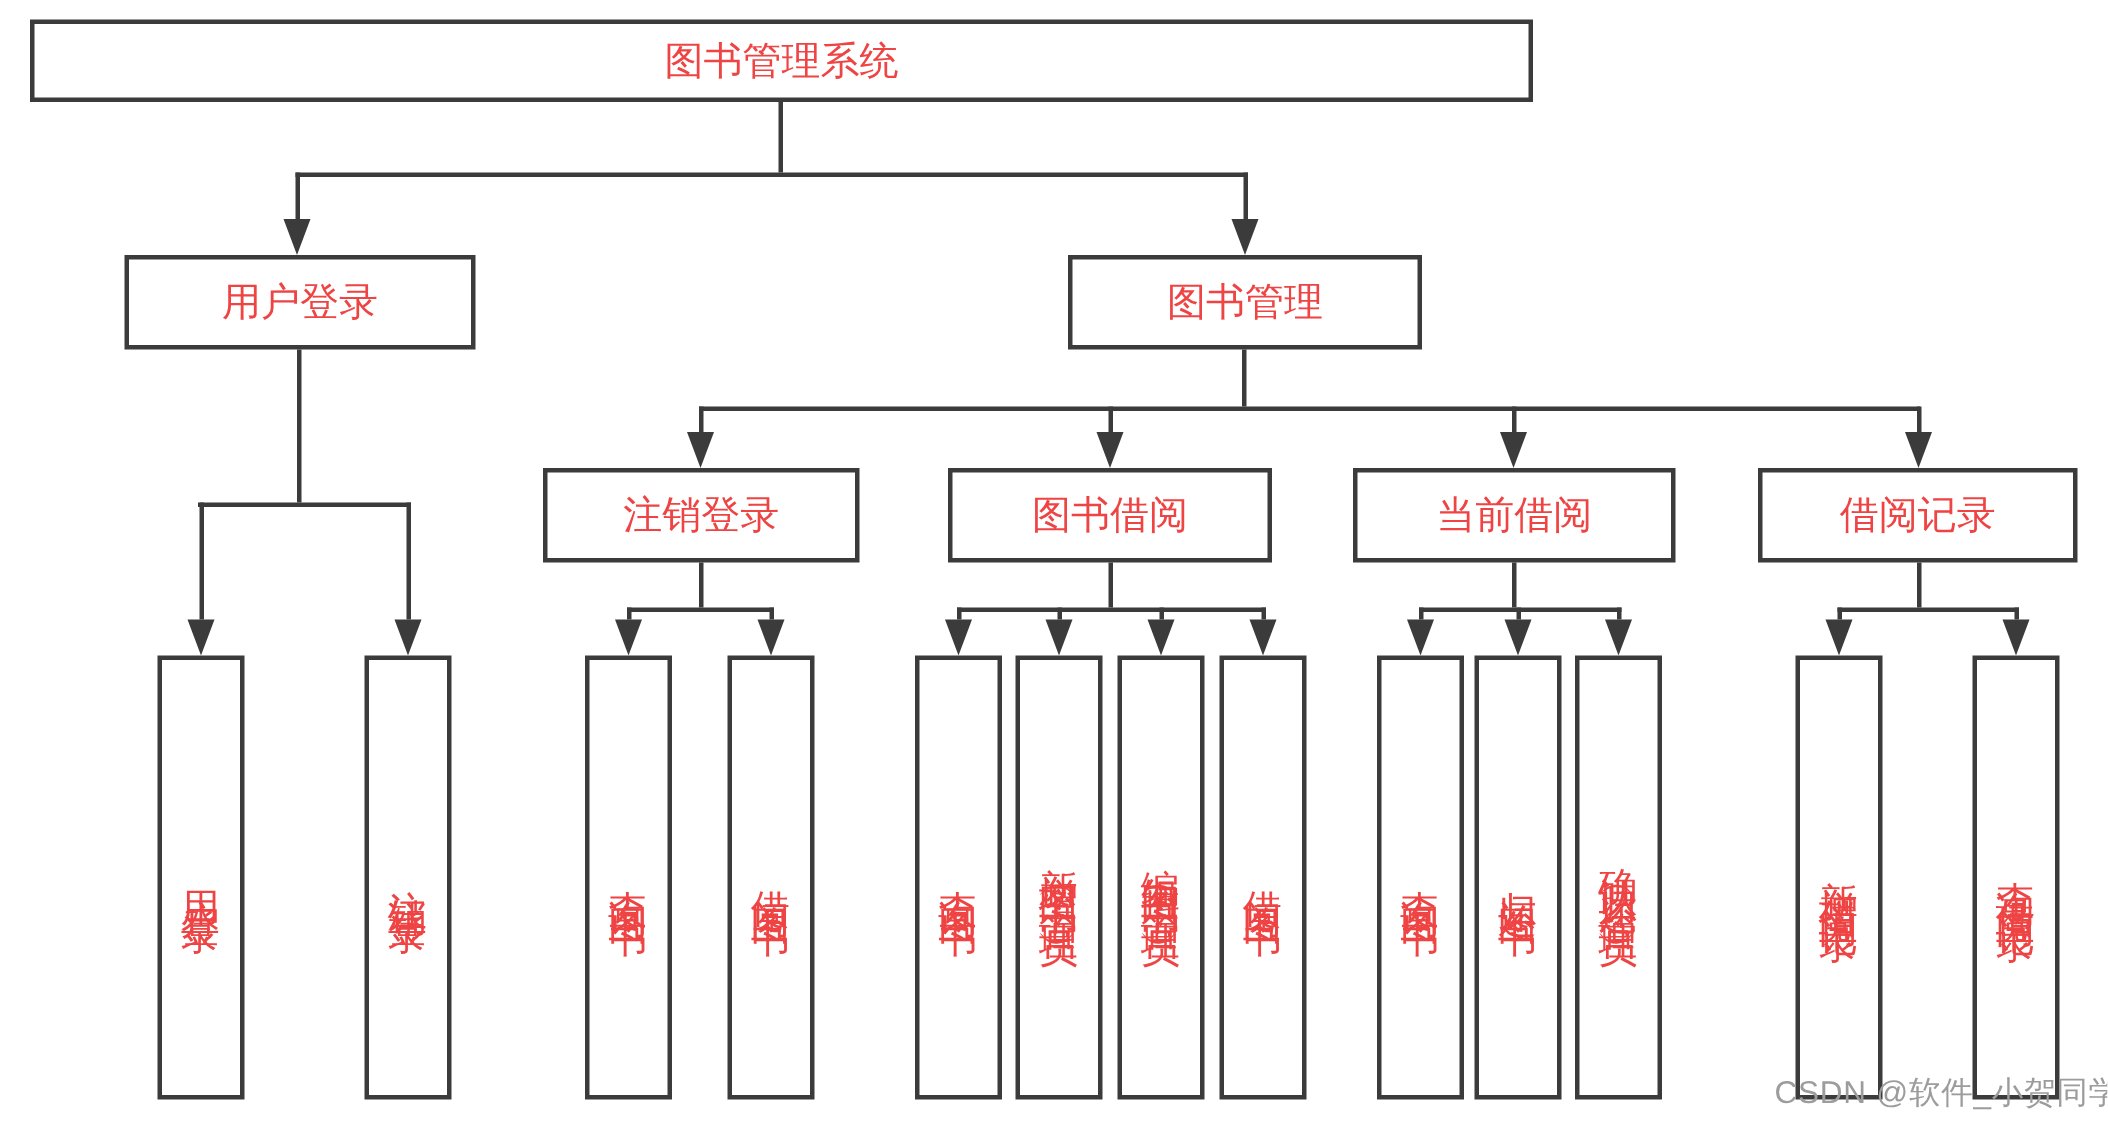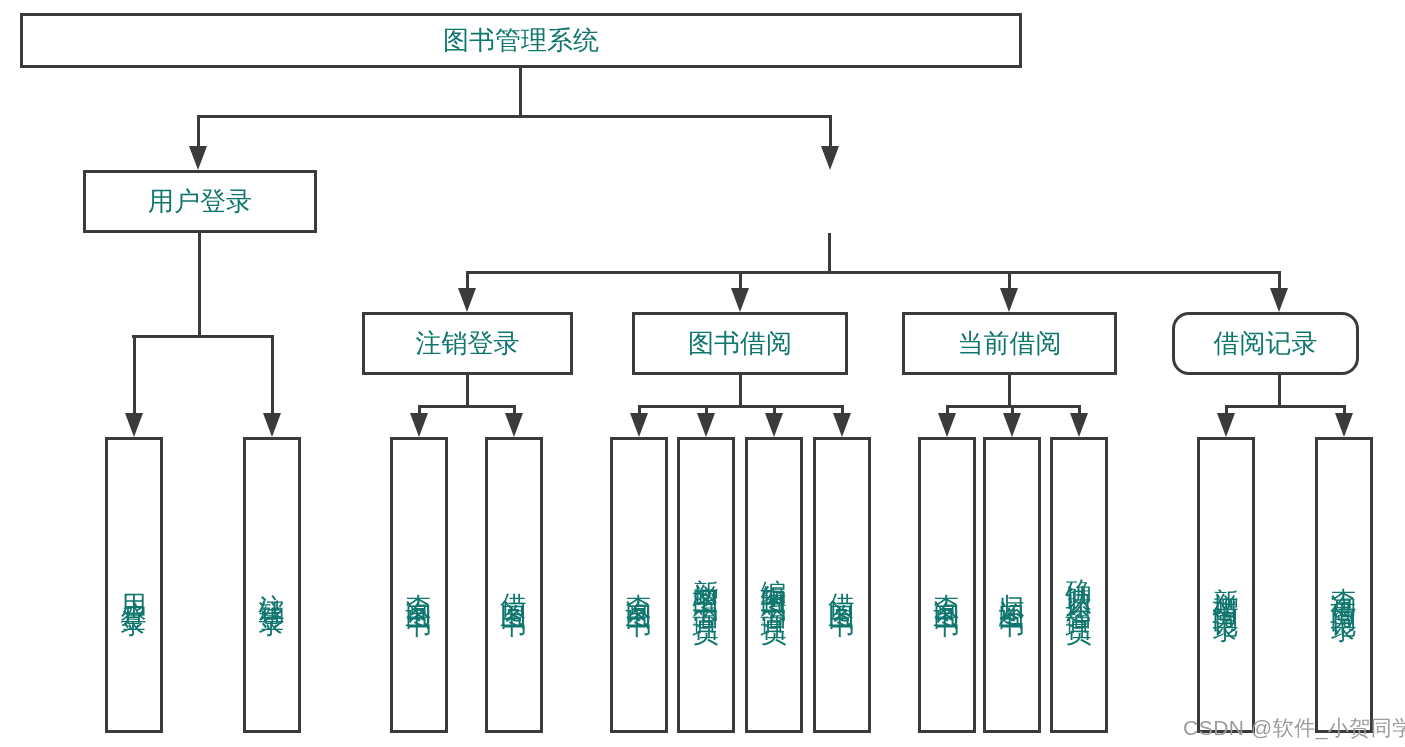--- a/index.html
+++ b/index.html
@@ -4,21 +4,21 @@
 <style>
   html,body{margin:0;padding:0;background:#ffffff;}
   #canvas{
     position:relative;width:1405px;height:747px;background:#ffffff;overflow:hidden;
     font-family:"Liberation Sans","DejaVu Sans",sans-serif;color:#333333;
   }
   .node{
     position:absolute;box-sizing:border-box;border:3px solid #3b3b3b;background:#ffffff;
     display:flex;align-items:center;justify-content:center;
   }
-  .node .lbl{font-size:26px;color:#0f766e;white-space:nowrap;}
+  .node .lbl{font-size:26px;color:#ef4444;white-space:nowrap;}
   .vnode .lbl{
     writing-mode:vertical-lr;text-orientation:mixed;letter-spacing:6px;line-height:1;
     white-space:normal;
   }
   .hline{position:absolute;height:3px;background:#3b3b3b;}
   .vline{position:absolute;width:3px;background:#3b3b3b;}
   .ahead{
     position:absolute;width:0;height:0;
     border-left:9px solid transparent;border-right:9px solid transparent;
     border-top:24px solid #3b3b3b;
@@ -40,20 +40,23 @@
   <div class="vline" style="left:519px;top:68px;height:47px;"></div>
   <div class="hline" style="left:197px;top:115px;width:635px;"></div>
   <div class="vline" style="left:197px;top:115px;height:33px;"></div>
   <div class="ahead" style="left:189px;top:146px;"></div>
   <div class="vline" style="left:829px;top:115px;height:33px;"></div>
   <div class="ahead" style="left:821px;top:146px;"></div>
 
   <div class="node" style="left:83px;top:170px;width:234px;height:63px;">
     <span class="lbl">用户登录</span>
   </div>
+  <div class="node" style="left:712px;top:170px;width:236px;height:63px;">
+    <span class="lbl">图书管理</span>
+  </div>
 
   <div class="vline" style="left:198px;top:233px;height:102px;"></div>
   <div class="hline" style="left:132px;top:335px;width:142px;"></div>
   <div class="vline" style="left:133px;top:335px;height:78px;"></div>
   <div class="ahead" style="left:125px;top:413px;"></div>
   <div class="vline" style="left:271px;top:335px;height:78px;"></div>
   <div class="ahead" style="left:263px;top:413px;"></div>
 
   <div class="vline" style="left:828px;top:233px;height:38px;"></div>
   <div class="hline" style="left:466px;top:271px;width:814px;"></div>
@@ -68,21 +71,21 @@
 
   <div class="node" style="left:362px;top:312px;width:211px;height:63px;">
     <span class="lbl">注销登录</span>
   </div>
   <div class="node" style="left:632px;top:312px;width:216px;height:63px;">
     <span class="lbl">图书借阅</span>
   </div>
   <div class="node" style="left:902px;top:312px;width:215px;height:63px;">
     <span class="lbl">当前借阅</span>
   </div>
-  <div class="node" style="left:1172px;top:312px;width:187px;height:63px;border-radius:17px;">
+  <div class="node" style="left:1172px;top:312px;width:213px;height:63px;">
     <span class="lbl">借阅记录</span>
   </div>
 
   <div class="vline" style="left:466px;top:375px;height:30px;"></div>
   <div class="hline" style="left:418px;top:405px;width:98px;"></div>
   <div class="vline" style="left:418px;top:405px;height:8px;"></div>
   <div class="ahead" style="left:410px;top:413px;"></div>
   <div class="vline" style="left:513px;top:405px;height:8px;"></div>
   <div class="ahead" style="left:505px;top:413px;"></div>
 

